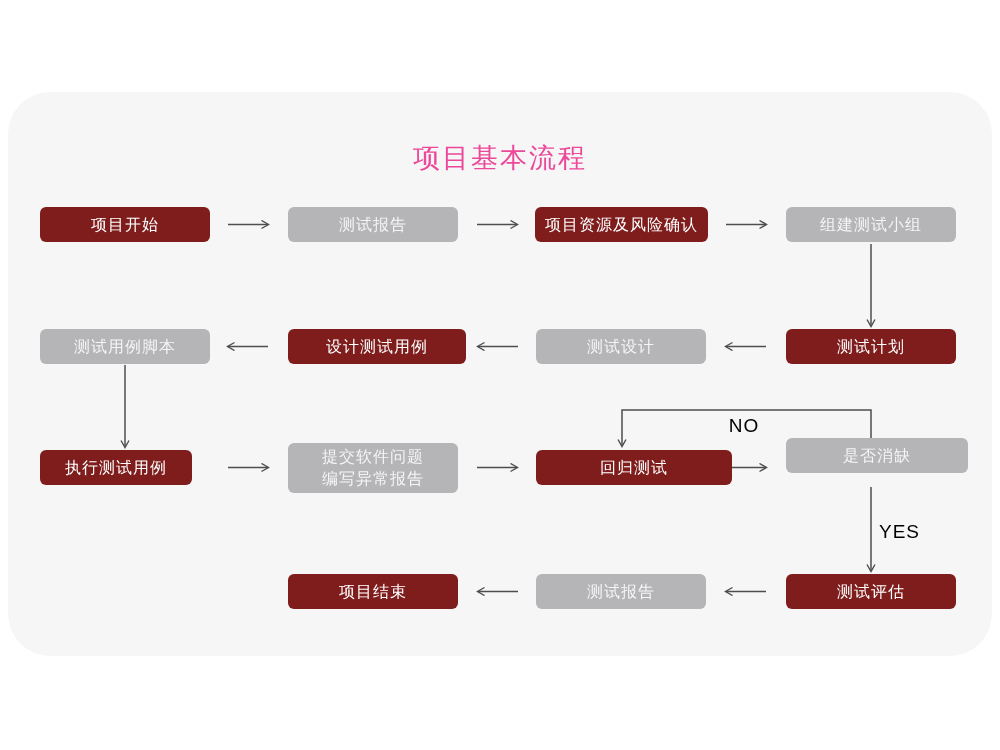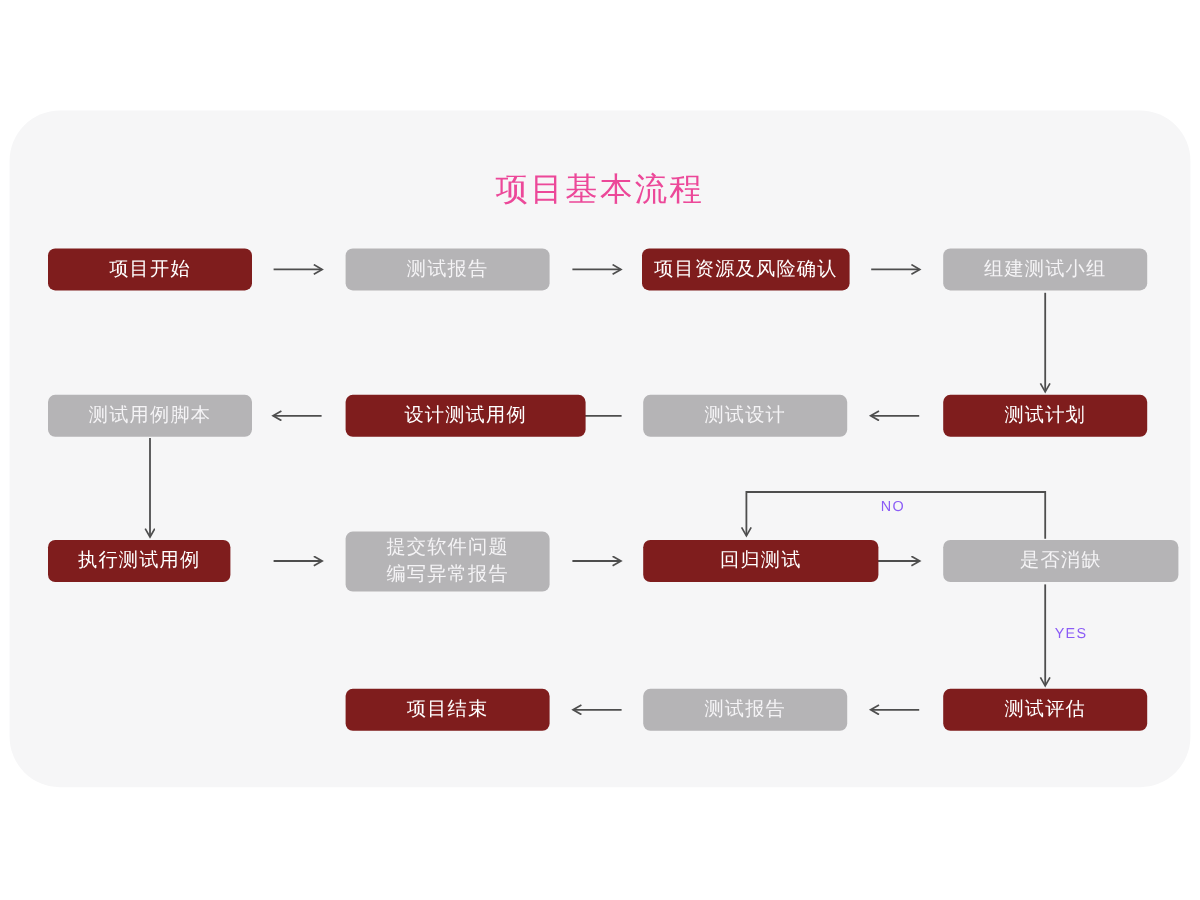--- a/index.html
+++ b/index.html
@@ -47,22 +47,22 @@
     letter-spacing: 1px;
     line-height: 22px;
     text-align: center;
     color: #ffffff;
   }
   .flow-node.purple { background: #7f1d1d; }
   .flow-node.gray { background: #b5b4b6; color: #f5f4f6; }
   .edge-layer { position: absolute; left: 0; top: 0; }
   .float-label {
     position: absolute;
-    font-size: 12px;
-    color: #8b5cf6;
+    font-size: 19px;
+    color: #000000;
     letter-spacing: 1px;
     white-space: nowrap;
   }
 </style>
 </head>
 <body>
 
 <div class="page">
   <div class="card"></div>
   <div class="title">项目基本流程</div>
@@ -104,37 +104,37 @@
         </div>
         <div class="flow-node gray" style="left: 786px; top: 207px; width: 170px; height: 35px;">
           <div>组建测试小组</div>
         </div>
         <div class="flow-node purple" style="left: 786px; top: 329px; width: 170px; height: 35px;">
           <div>测试计划</div>
         </div>
         <div class="flow-node gray" style="left: 536px; top: 329px; width: 170px; height: 35px; text-align: right;">
           <div>测试设计</div>
         </div>
-        <div class="flow-node purple" style="left: 288px; top: 329px; width: 200px; height: 35px;">
+        <div class="flow-node purple" style="left: 288px; top: 329px; width: 178px; height: 35px;">
           <div>设计测试用例</div>
         </div>
         <div class="flow-node gray" style="left: 40px; top: 329px; width: 170px; height: 35px;">
           <div>测试用例脚本</div>
         </div>
         <div class="flow-node purple" style="left: 40px; top: 450px; width: 152px; height: 35px;">
           <div>执行测试用例</div>
         </div>
         <div class="flow-node gray" style="left: 288px; top: 443px; width: 170px; height: 50px;">
           <div>提交软件问题</div>
           <div>编写异常报告</div>
         </div>
         <div class="flow-node purple" style="left: 536px; top: 450px; width: 196px; height: 35px;">
           <div>回归测试</div>
         </div>
-        <div class="flow-node gray" style="left: 786px; top: 450px; width: 196px; height: 35px;">
+        <div class="flow-node gray" style="left: 786px; top: 438px; width: 182px; height: 35px;">
           <div>是否消缺</div>
         </div>
         <div class="flow-node purple" style="left: 786px; top: 574px; width: 170px; height: 35px;">
           <div>测试评估</div>
         </div>
         <div class="flow-node gray" style="left: 536px; top: 574px; width: 170px; height: 35px;">
           <div>测试报告</div>
         </div>
         <div class="flow-node purple" style="left: 288px; top: 574px; width: 170px; height: 35px;">
           <div>项目结束</div>

